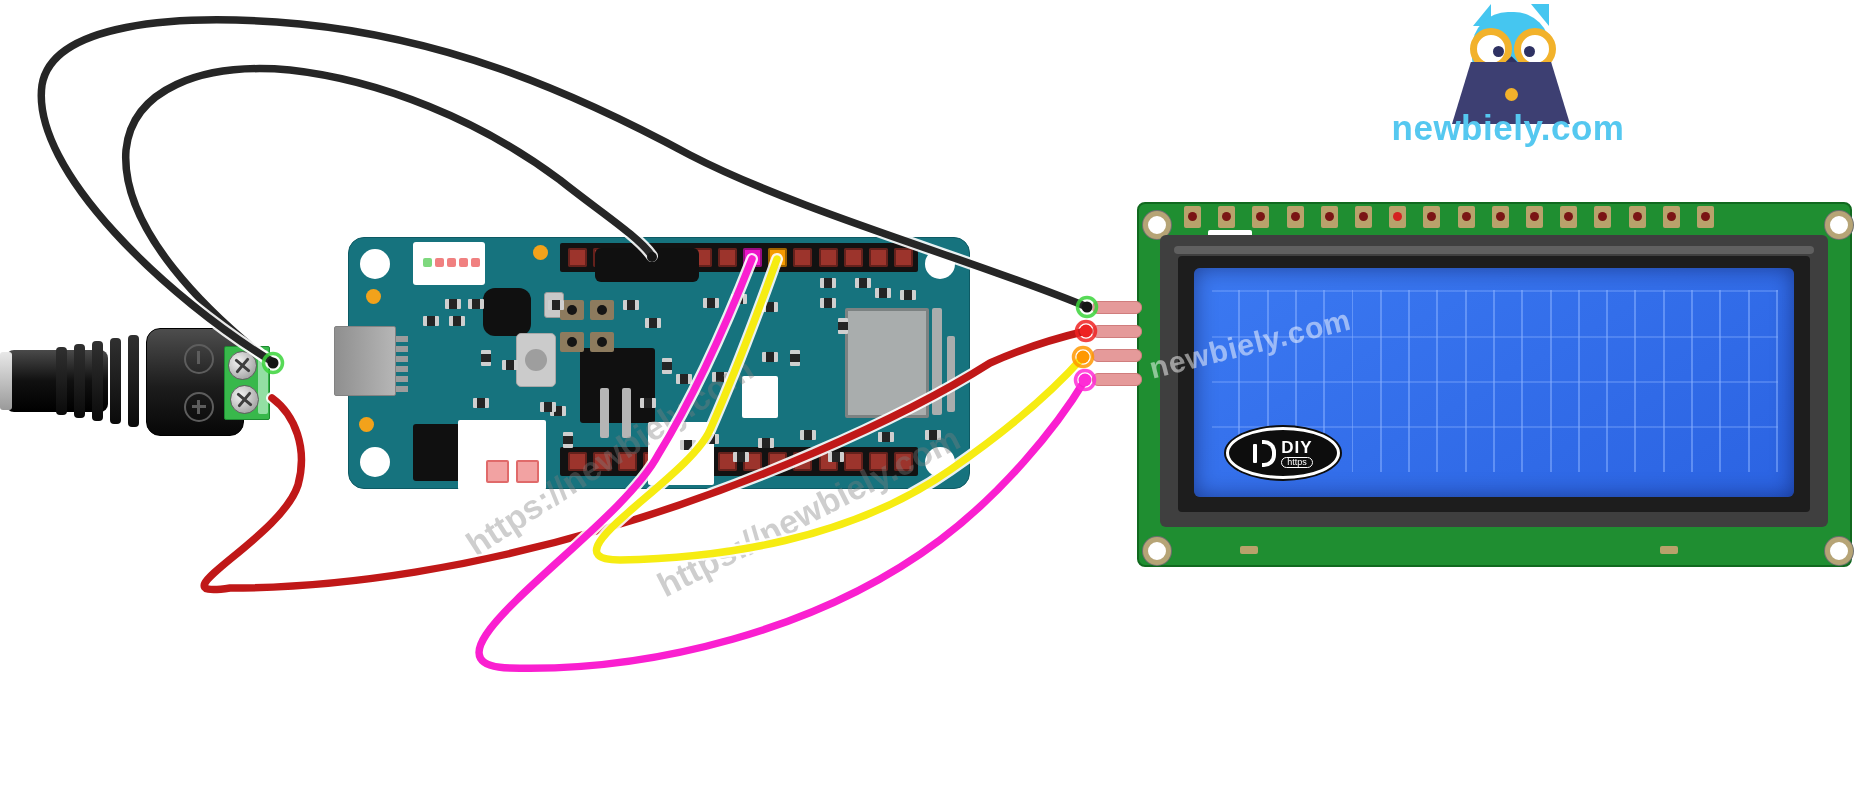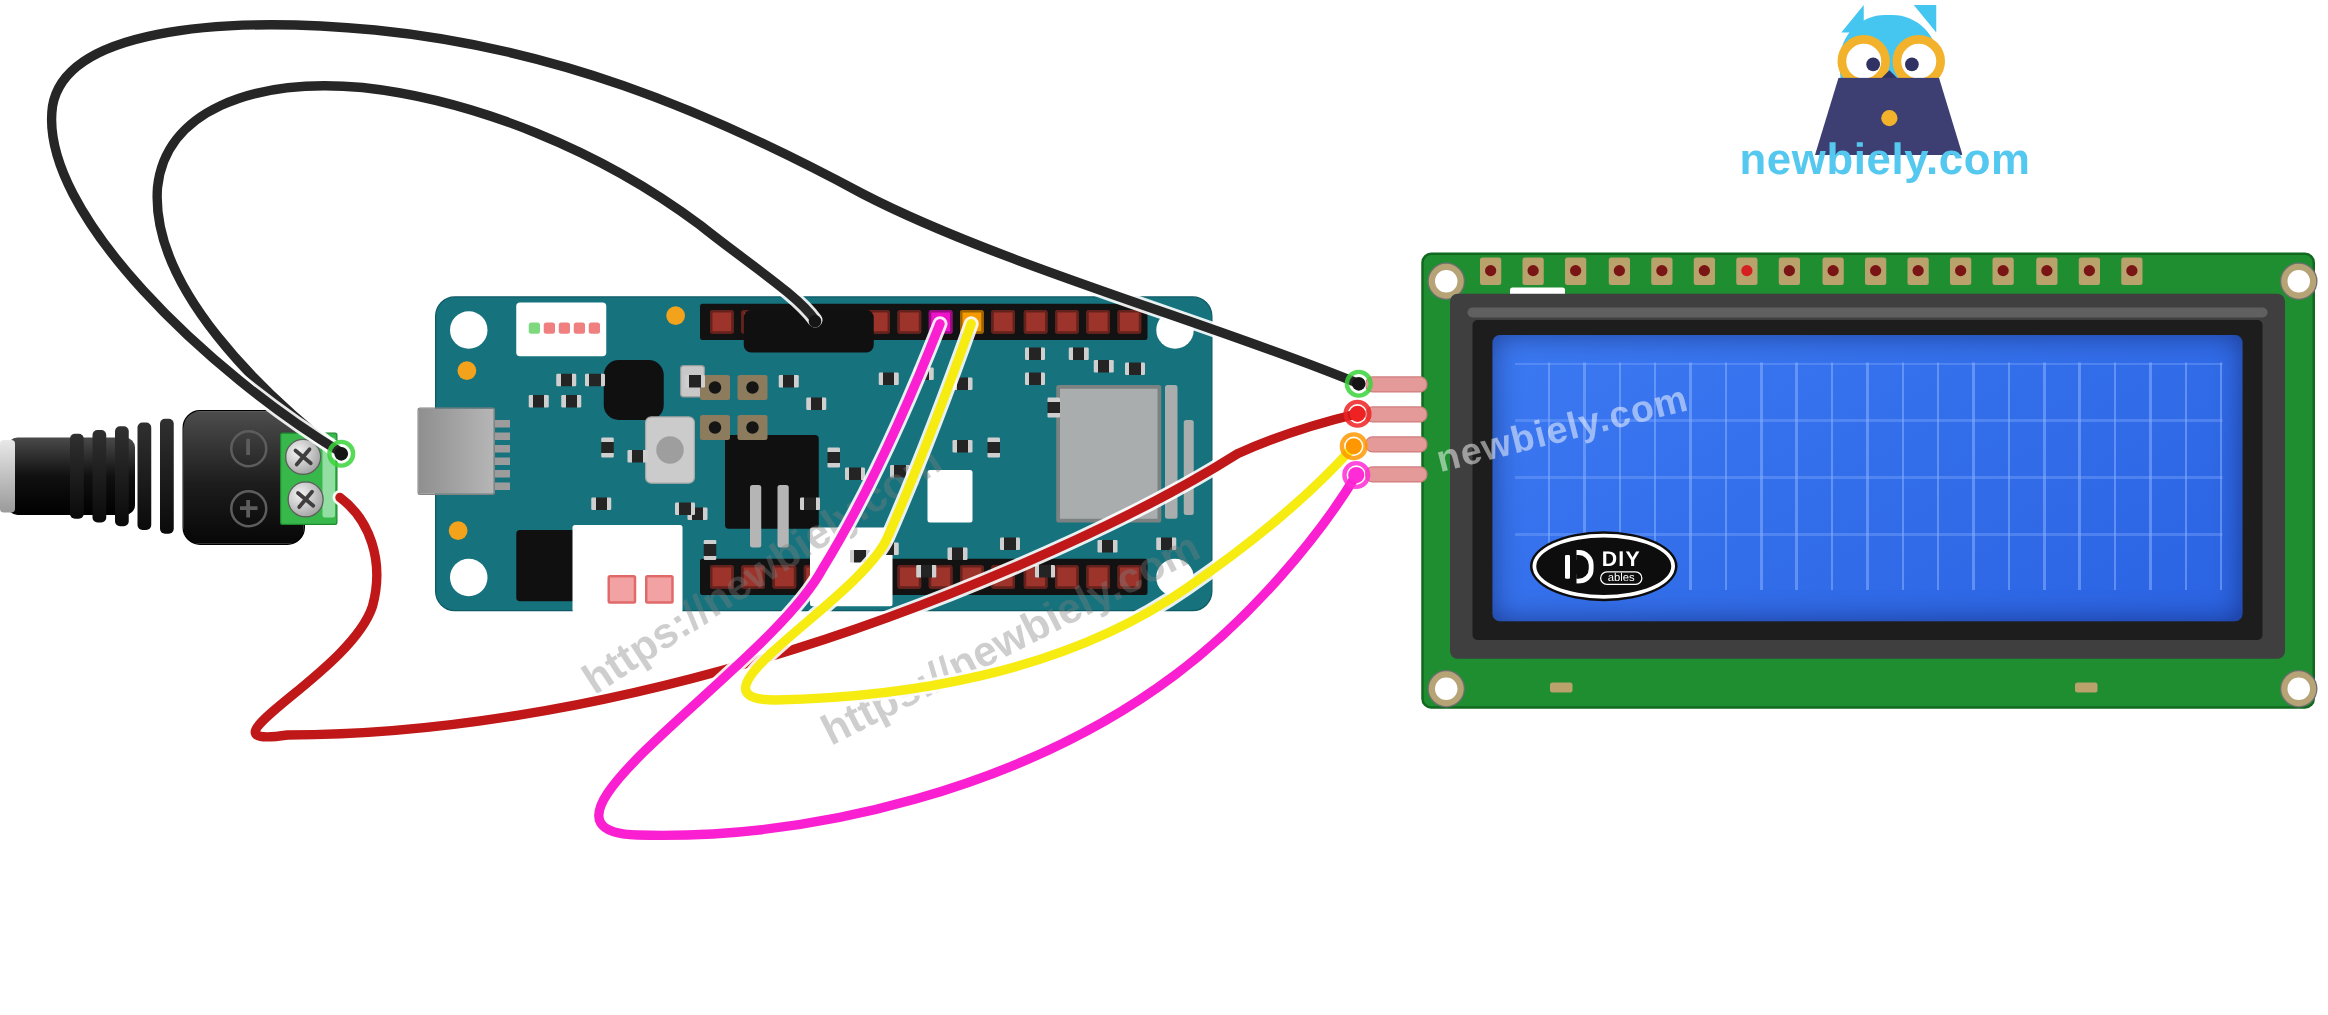--- a/index.html
+++ b/index.html
@@ -314,21 +314,21 @@
   <div class="abs bezel-hl"></div>
   <div class="abs bezel-in"></div>
   <div class="abs screen"></div>
   <div class="abs lcd-grid"></div>
   <div class="wm-screen" style="left:1150px;top:352px;transform:rotate(-14deg);">newbiely.com</div>
   <div class="abs badge">
     <span class="mark-bar"></span>
     <span class="mark-d"></span>
     <span class="txt">
       <span class="diy">DIY</span>
-      <span class="ables">ables</span>
+      <span class="ables">https</span>
     </span>
   </div>
   <div id="lcd-side-pins">
       <div class="side-pin" style="top: 301px;"></div>
       <div class="side-pin" style="top: 325px;"></div>
       <div class="side-pin" style="top: 349px;"></div>
       <div class="side-pin" style="top: 373px;"></div>
     </div>
   <div class="tanmini" style="left:1240px;top:546px;"></div>
   <div class="tanmini" style="left:1660px;top:546px;"></div>

